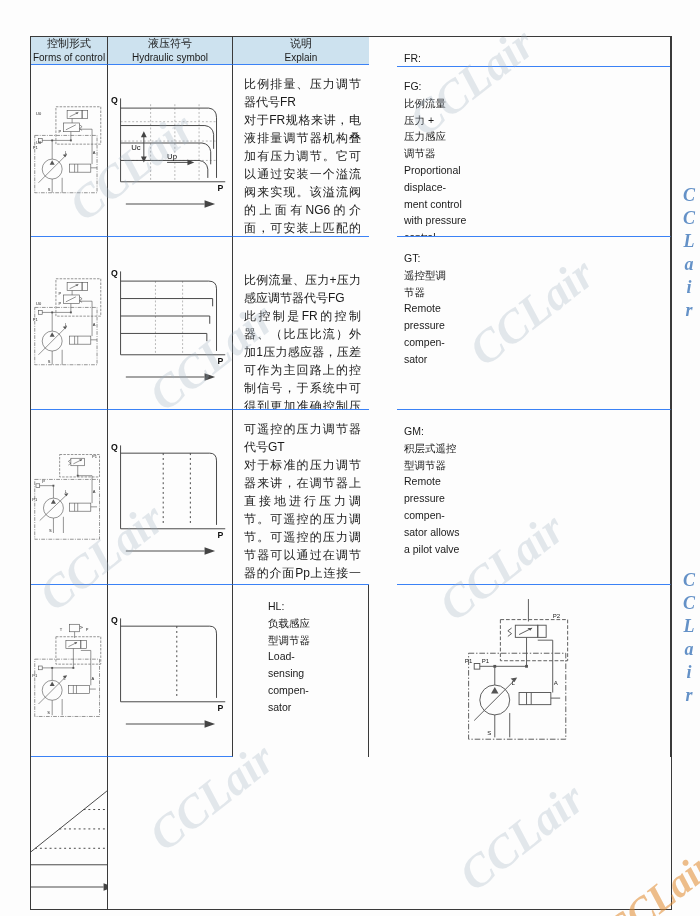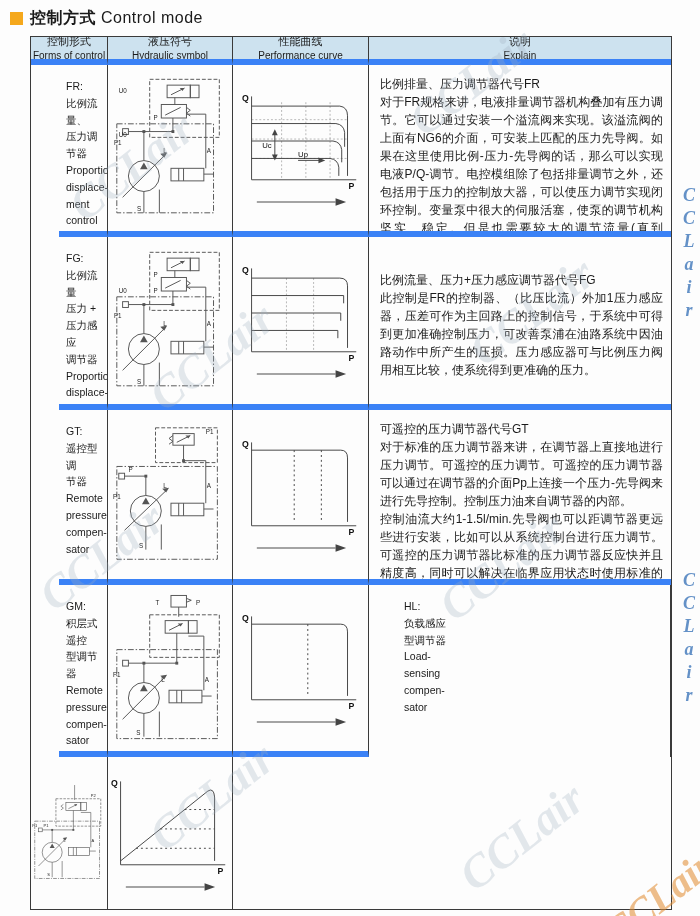--- a/index.html
+++ b/index.html
@@ -7,21 +7,21 @@
         font-family:"Liberation Sans",sans-serif;color:#1a1a1a;}
   .title-bar{position:absolute;left:10px;top:8px;display:flex;align-items:center;gap:7px;z-index:2;}
   .title-sq{width:13px;height:13px;background:#f5a81c;}
   .title-text{font-size:16px;font-weight:600;letter-spacing:.5px;}
   .title-text .en{font-weight:500;}
 
   .ctable{position:absolute;left:30px;top:36px;width:642px;z-index:2;
           display:grid;grid-template-columns:77px 125px 136px 302px;
           grid-template-rows:28px 172px 173px 175px 172px 152px;
           border:1.5px solid #3a3a3a;box-sizing:border-box;background:transparent;}
-  .cell{border-right:1px solid #3a3a3a;border-bottom:6px solid #3b82f6;box-sizing:border-box;overflow:hidden;}
+  .cell{border-right:1px solid #3a3a3a;border-bottom:1px solid #3b82f6;box-sizing:border-box;overflow:hidden;}
   .no-r{border-right:none;}
   .no-b{border-bottom:none;}
   .hcell{background:#cde2ef;display:flex;flex-direction:column;align-items:center;justify-content:center;
          font-size:10px;line-height:1.35;}
   .hcell .zh{font-size:11px;}
   .ccell{padding:13px 3px 16px 7px;font-size:10.5px;line-height:1.6;white-space:pre-line;margin-left:28px;}
   .scell{display:flex;align-items:center;justify-content:center;}
   .pcell{display:flex;flex-direction:column;align-items:center;justify-content:center;gap:5px;}
   .ecell{padding:10px 8px 4px 11px;font-size:12px;line-height:1.5;white-space:pre-line;text-align:justify;}
   .pt34{padding-top:34px;}
@@ -57,38 +57,30 @@
   <div class="wm" style="left:140px;top:330px;">CCLair</div>
   <div class="wm" style="left:460px;top:285px;">CCLair</div>
   <div class="wm" style="left:30px;top:530px;">CCLair</div>
   <div class="wm" style="left:430px;top:540px;">CCLair</div>
   <div class="wm" style="left:140px;top:770px;">CCLair</div>
   <div class="wm" style="left:450px;top:810px;">CCLair</div>
   <div class="wmv" style="top:185px;">CCLair</div>
   <div class="wmv" style="top:570px;">CCLair</div>
   <div class="wm-corner">CCLair</div>
 
-  <div class="title-bar">
-    <span class="title-sq"></span>
-    <span class="title-text"><span class="zh">控制方式</span> <span class="en">Control mode</span></span>
-  </div>
 
   <div class="ctable">
 
     <div class="cell hcell">
       <span class="zh">控制形式</span>
       <span class="en">Forms of control</span>
     </div>
     <div class="cell hcell">
       <span class="zh">液压符号</span>
       <span class="en">Hydraulic symbol</span>
-    </div>
-    <div class="cell hcell">
-      <span class="zh">性能曲线</span>
-      <span class="en">Performance curve</span>
     </div>
     <div class="cell hcell no-r">
       <span class="zh">说明</span>
       <span class="en">Explain</span>
     </div>
 
     <div class="cell ccell">FR:
 比例流量、
 压力调节器
 Proportional

